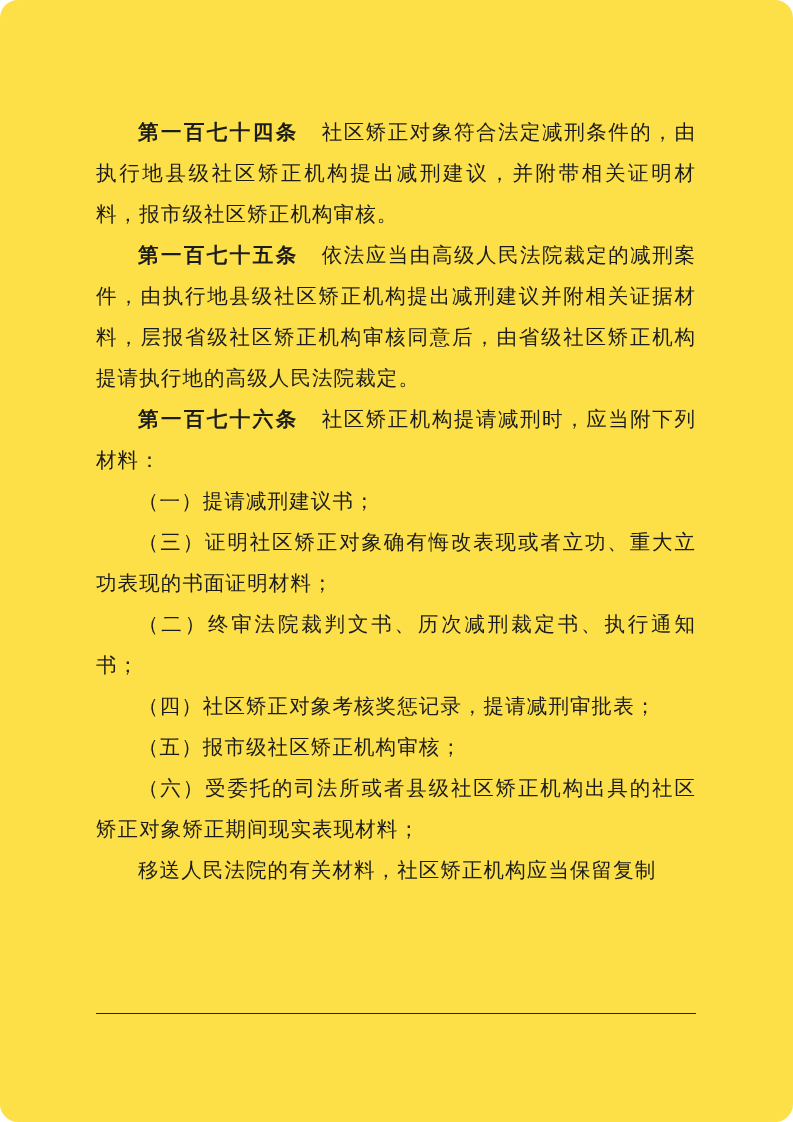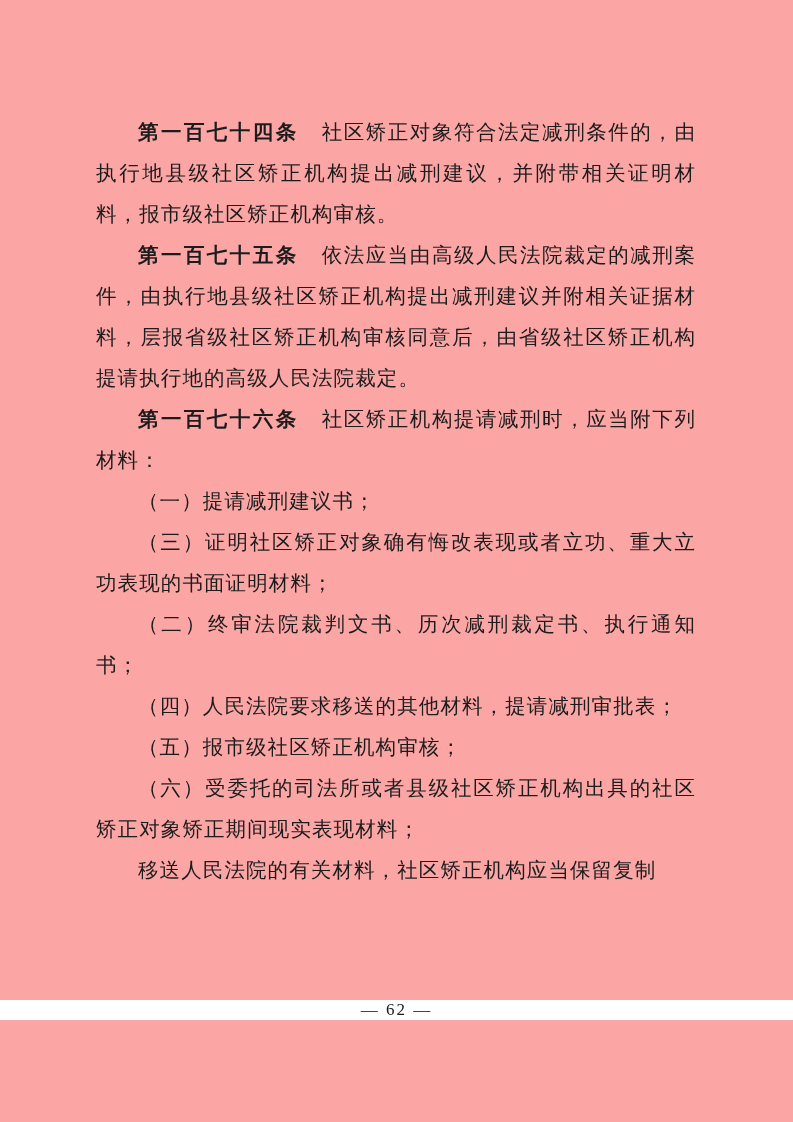--- a/index.html
+++ b/index.html
@@ -14,21 +14,22 @@
     color: #1a1a1a;
     position: relative;
     overflow: hidden;
   }
   .page {
     position: absolute;
     left: 0;
     top: 0;
     width: 793px;
     height: 1122px;
-    background: #fca5a5;
+    background: #fde047;
+    border-radius: 18px;
   }
   .content {
     position: absolute;
     left: 96px;
     top: 112px;
     width: 600px;
   }
   p {
     margin: 0;
     font-size: 20.5px;
@@ -88,27 +89,26 @@
     <p class="indent"><span class="art-head">第一百七十五条</span><span class="gap-after-head"></span><span>依法应当由高级人民法院裁定的减刑案件，由执行地县级社区矫正机构提出减刑建议并附相关证据材料，层报省级社区矫正机构审核同意后，由省级社区矫正机构提请执行地的高级人民法院裁定。</span></p>
 
     <p class="indent"><span class="art-head">第一百七十六条</span><span class="gap-after-head"></span><span>社区矫正机构提请减刑时，应当附下列材料：</span></p>
 
     <p class="indent"><span>（一）提请减刑建议书；</span></p>
 
     <p class="indent"><span>（三）证明社区矫正对象确有悔改表现或者立功、重大立功表现的书面证明材料；</span></p>
 
     <p class="indent"><span>（二）终审法院裁判文书、历次减刑裁定书、执行通知书；</span></p>
 
-    <p class="indent"><span>（四）人民法院要求移送的其他材料，提请减刑审批表；</span></p>
+    <p class="indent"><span>（四）社区矫正对象考核奖惩记录，提请减刑审批表；</span></p>
 
     <p class="indent"><span>（五）报市级社区矫正机构审核；</span></p>
 
     <p class="indent"><span>（六）受委托的司法所或者县级社区矫正机构出具的社区矫正对象矫正期间现实表现材料；</span></p>
 
 
     <p class="indent"><span>移送人民法院的有关材料，社区矫正机构应当保留复制</span></p>
 
   </div>
 
   <div class="footer-rule"></div>
-  <div class="page-num"><span>—  62  —</span></div>
 
 </div>
 
 </body></html>

